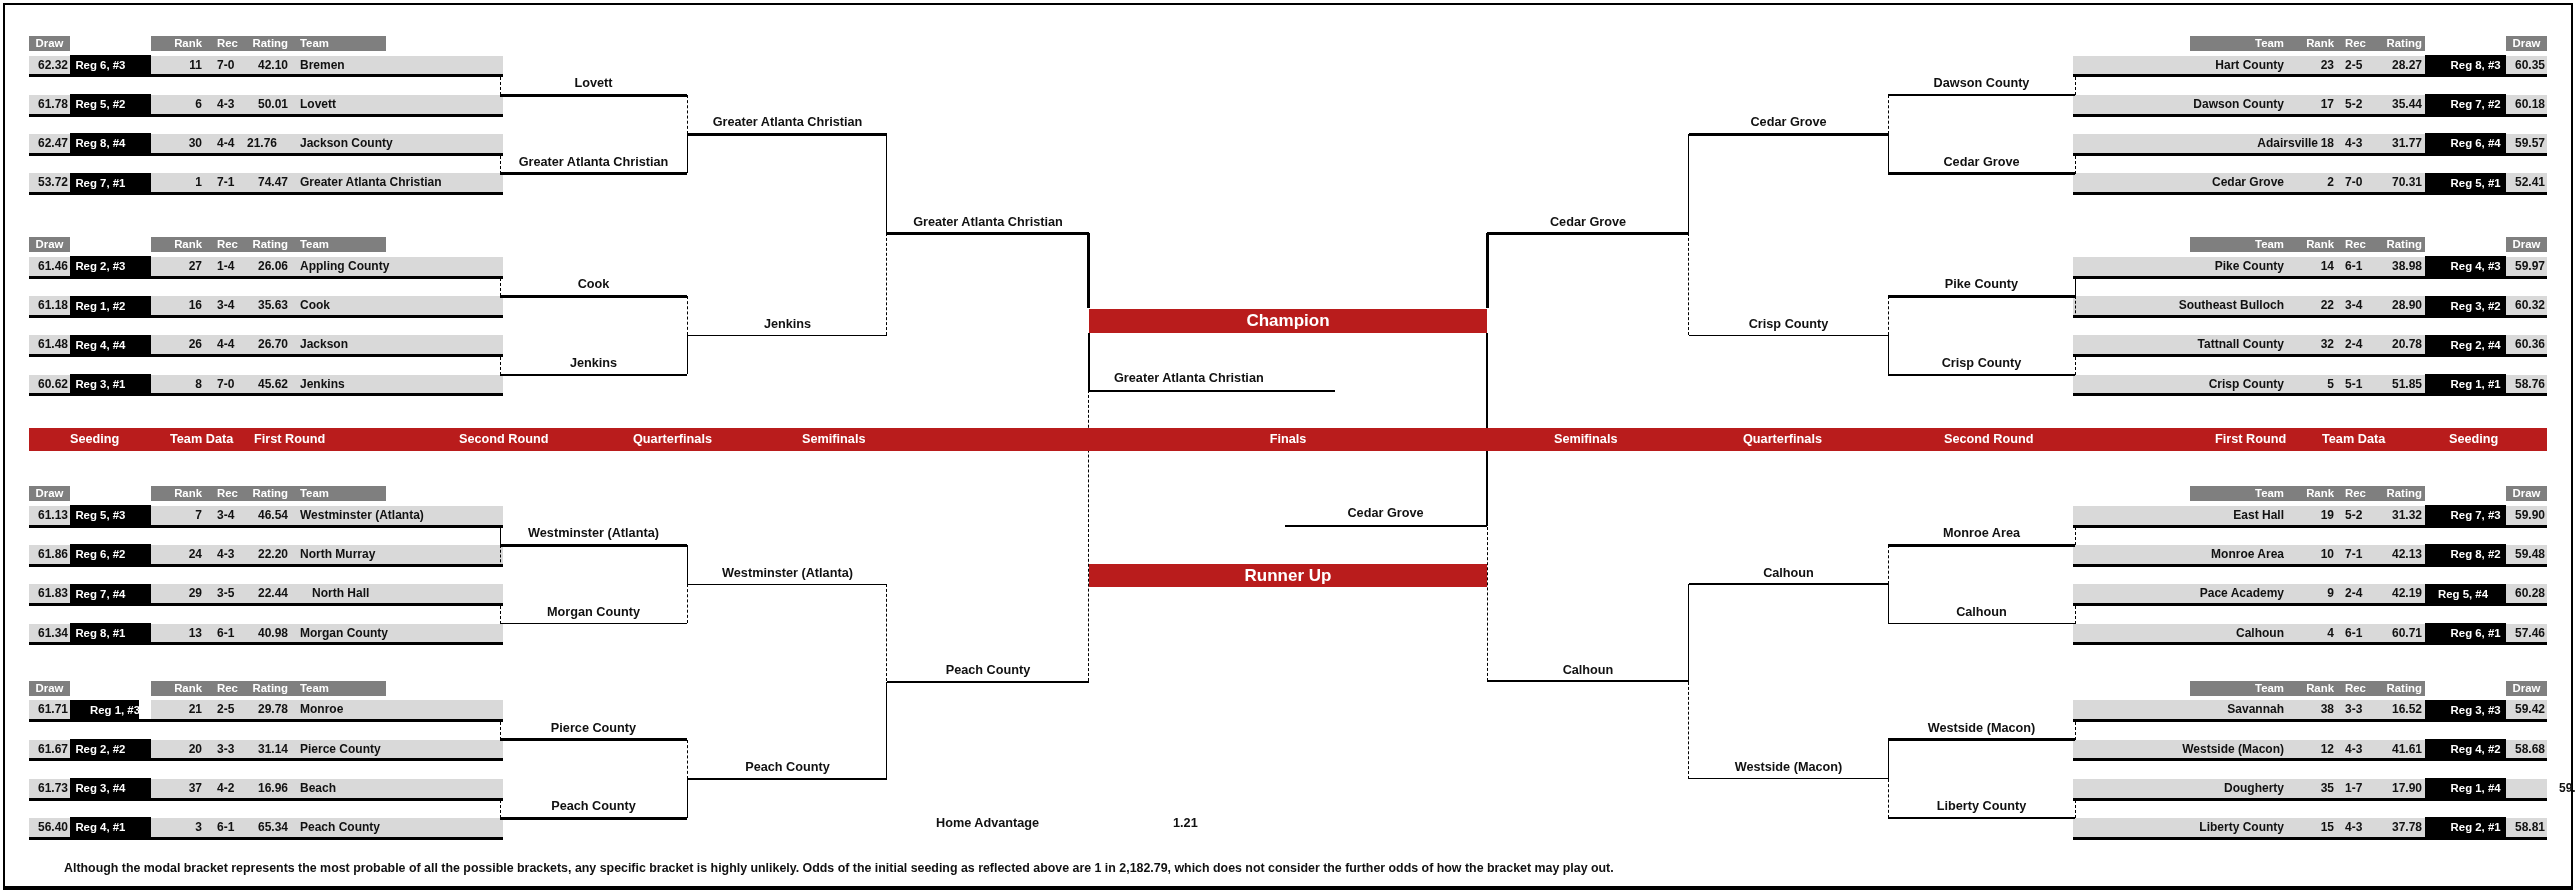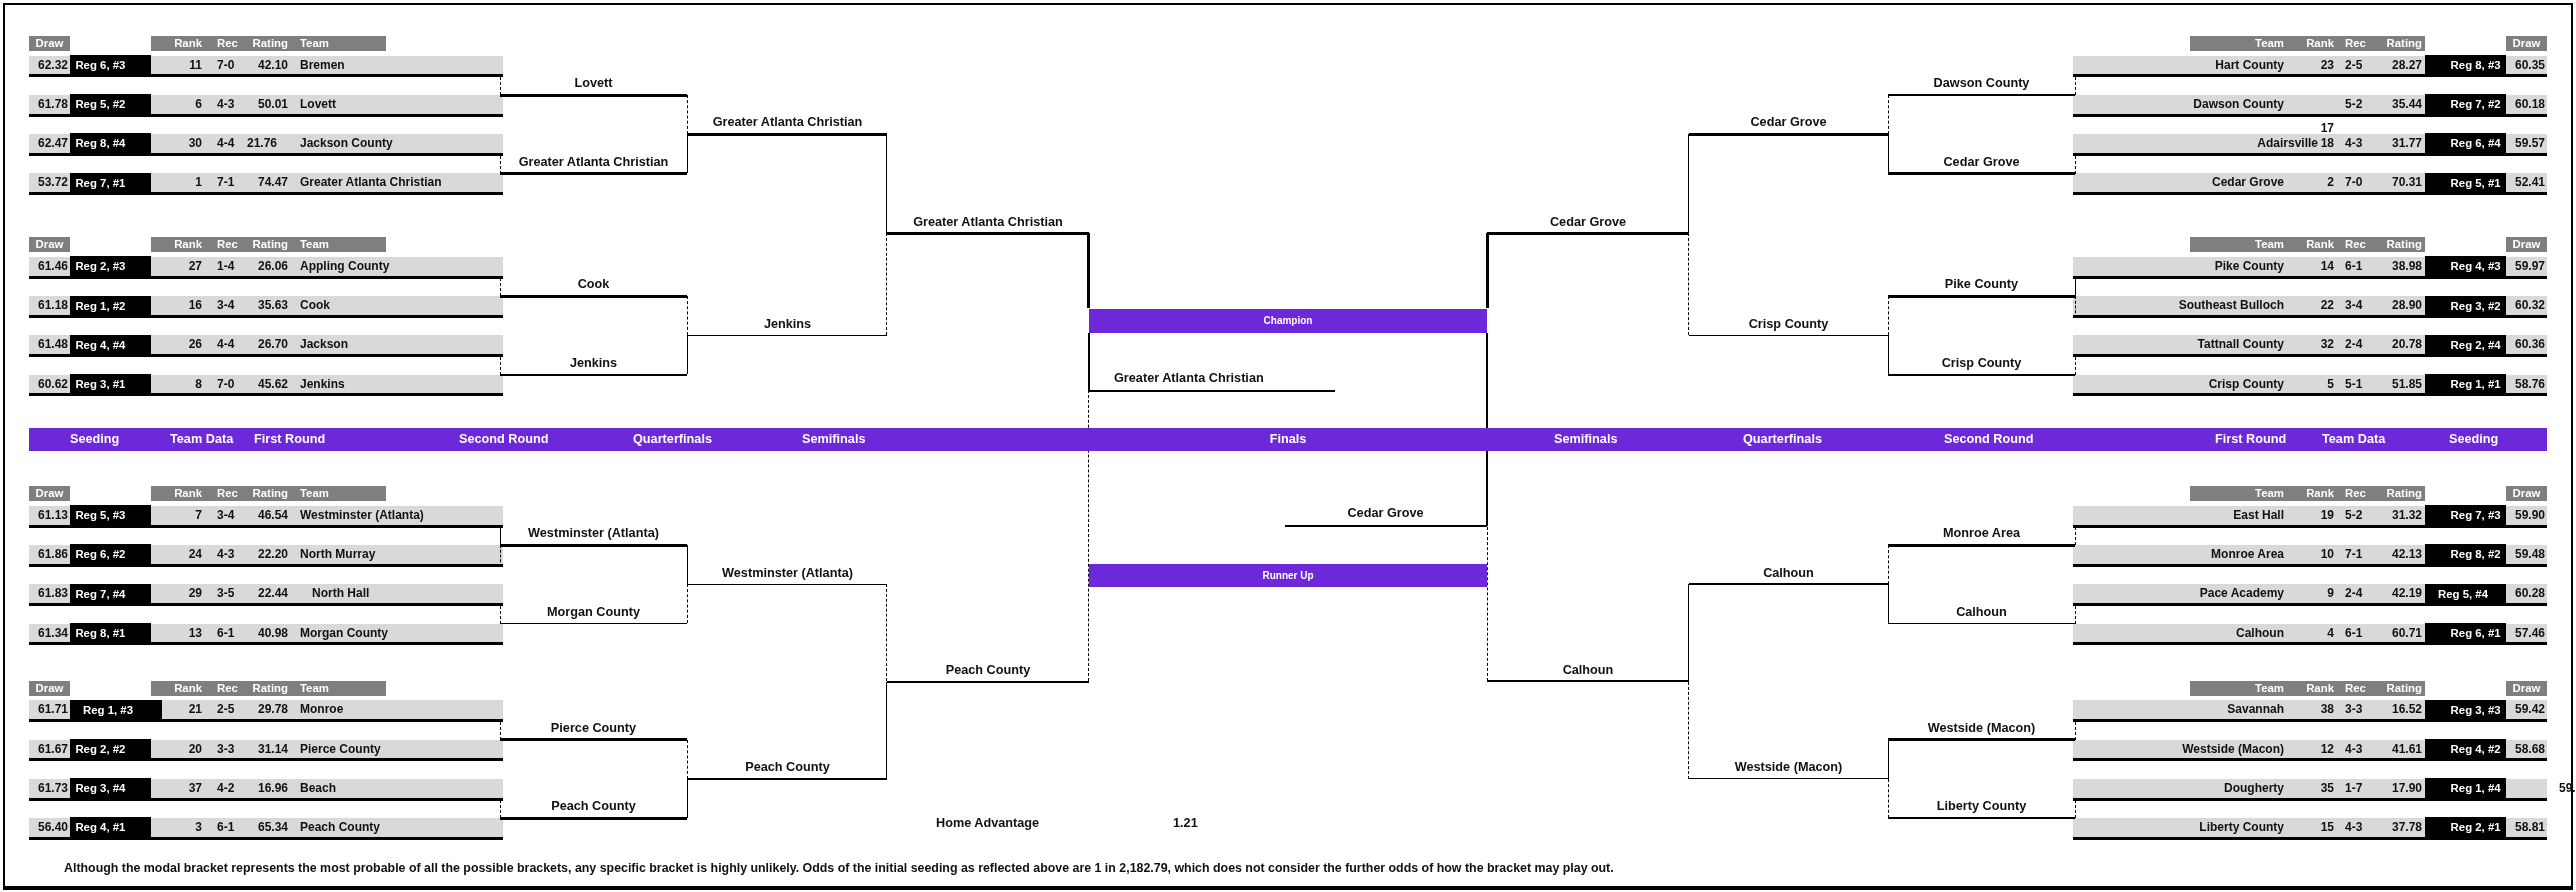--- a/index.html
+++ b/index.html
@@ -9,21 +9,21 @@
   .cell{position:absolute;font-weight:700;font-size:12px;line-height:19px;white-space:nowrap;}
   .hdrtxt{position:absolute;color:#fff;font-weight:700;font-size:11.4px;line-height:14.8px;white-space:nowrap;}
   .seedbox{position:absolute;background:#000;color:#fff;font-weight:700;font-size:11.4px;line-height:20px;white-space:nowrap;}
   .band{position:absolute;background:#d9d9d9;}
   .hdrband{position:absolute;background:#7f7f7f;}
   .uline{position:absolute;background:#000;}
   .hline{position:absolute;background:#000;}
   .vline{position:absolute;background:#000;}
   .vdash{position:absolute;width:0;border-left:1.3px dashed #000;}
   .blabel{position:absolute;font-weight:700;font-size:12.7px;text-align:center;white-space:nowrap;}
-  .bar{position:absolute;background:#6d28d9;color:#fff;font-weight:700;font-size:10px;text-align:center;}
+  .bar{position:absolute;background:#b91c1c;color:#fff;font-weight:700;font-size:17px;text-align:center;}
   .roundlabel{position:absolute;color:#fff;font-weight:700;font-size:12.7px;line-height:23px;white-space:nowrap;}
   #aaa-box{position:absolute;background:#f2f2f2;border:2px solid #7f7f7f;color:#3f3f3f;
            font-weight:700;font-size:36px;text-align:center;letter-spacing:2px;}
   #frame{position:absolute;left:3.4px;top:3.4px;right:3.4px;bottom:3.4px;border:2px solid #000;border-bottom-width:4px;pointer-events:none;}
   .smalltext{position:absolute;font-weight:700;font-size:12.7px;white-space:nowrap;}
 </style>
 </head>
 <body>
 
 <div id="canvas">
@@ -175,21 +175,21 @@
     <div class="uline" style="left: 29px; top: 642px; width: 474px; height: 2.7px;"></div>
     <div class="hdrband" style="left: 29px; top: 681px; width: 41px; height: 14.8px;"></div>
     <div class="hdrtxt" style="left: 29px; top: 681px; width: 41px; text-align: center;">Draw</div>
     <div class="hdrband" style="left: 151px; top: 681px; width: 235px; height: 14.8px;"></div>
     <div class="hdrtxt" style="left: 151px; top: 681px; width: 51px; text-align: right;">Rank</div>
     <div class="hdrtxt" style="left: 217px; top: 681px; width: 29.5px;">Rec</div>
     <div class="hdrtxt" style="left: 241px; top: 681px; width: 47px; text-align: right;">Rating</div>
     <div class="hdrtxt" style="left: 300px; top: 681px; width: 67px;">Team</div>
     <div class="band" style="left: 29px; top: 700px; width: 41px; height: 19px;"></div>
     <div class="band" style="left: 151px; top: 700px; width: 352px; height: 19px;"></div>
-    <div class="seedbox" style="left: 70px; top: 700px; width: 92px; height: 20px; padding-left: 13px;">Reg 1, #3</div>
+    <div class="seedbox" style="left: 70px; top: 700px; width: 69px; height: 20px; padding-left: 20px;">Reg 1, #3</div>
     <div class="cell" style="left: 29px; top: 700px; width: 39px; text-align: right;">61.71</div>
     <div class="cell" style="left: 151px; top: 700px; width: 51px; text-align: right;">21</div>
     <div class="cell" style="left: 217px; top: 700px; width: 29.5px;">2-5</div>
     <div class="cell" style="left: 241px; top: 700px; width: 47px; text-align: right;">29.78</div>
     <div class="cell" style="left: 300px; top: 700px; width: 201px;">Monroe</div>
     <div class="uline" style="left: 29px; top: 719px; width: 474px; height: 2.7px;"></div>
     <div class="band" style="left: 29px; top: 740px; width: 41px; height: 19px;"></div>
     <div class="band" style="left: 151px; top: 740px; width: 352px; height: 19px;"></div>
     <div class="seedbox" style="left: 70px; top: 739px; width: 81px; height: 20px; padding-left: 5.4px;">Reg 2, #2</div>
     <div class="cell" style="left: 29px; top: 740px; width: 39px; text-align: right;">61.67</div>
@@ -229,21 +229,21 @@
     <div class="cell" style="left: 2073px; top: 56px; width: 211px; text-align: right;">Hart County</div>
     <div class="cell" style="left: 2294px; top: 56px; width: 40px; text-align: right;">23</div>
     <div class="cell" style="left: 2345px; top: 56px; width: 29.5px;">2-5</div>
     <div class="cell" style="left: 2368px; top: 56px; width: 54px; text-align: right;">28.27</div>
     <div class="cell" style="left: 2506px; top: 56px; width: 39px; text-align: right;">60.35</div>
     <div class="uline" style="left: 2073px; top: 74px; width: 474px; height: 2.7px;"></div>
     <div class="band" style="left: 2073px; top: 95px; width: 352px; height: 19px;"></div>
     <div class="band" style="left: 2506px; top: 95px; width: 41px; height: 19px;"></div>
     <div class="seedbox" style="left: 2425px; top: 94px; width: 81px; height: 20px; padding-right: 5.4px; text-align: right;">Reg 7, #2</div>
     <div class="cell" style="left: 2073px; top: 95px; width: 211px; text-align: right;">Dawson County</div>
-    <div class="cell" style="left: 2294px; top: 95px; width: 40px; text-align: right; margin-top: 24px;">17</div>
+    <div class="cell" style="left: 2294px; top: 95px; width: 40px; text-align: right;">17</div>
     <div class="cell" style="left: 2345px; top: 95px; width: 29.5px;">5-2</div>
     <div class="cell" style="left: 2368px; top: 95px; width: 54px; text-align: right;">35.44</div>
     <div class="cell" style="left: 2506px; top: 95px; width: 39px; text-align: right;">60.18</div>
     <div class="uline" style="left: 2073px; top: 114px; width: 474px; height: 2.7px;"></div>
     <div class="band" style="left: 2073px; top: 134px; width: 352px; height: 19px;"></div>
     <div class="band" style="left: 2506px; top: 134px; width: 41px; height: 19px;"></div>
     <div class="seedbox" style="left: 2425px; top: 133px; width: 81px; height: 20px; padding-right: 5.4px; text-align: right;">Reg 6, #4</div>
     <div class="cell" style="left: 2073px; top: 134px; width: 211px; text-align: right; margin-left: 34px;">Adairsville</div>
     <div class="cell" style="left: 2294px; top: 134px; width: 40px; text-align: right;">18</div>
     <div class="cell" style="left: 2345px; top: 134px; width: 29.5px;">4-3</div>

